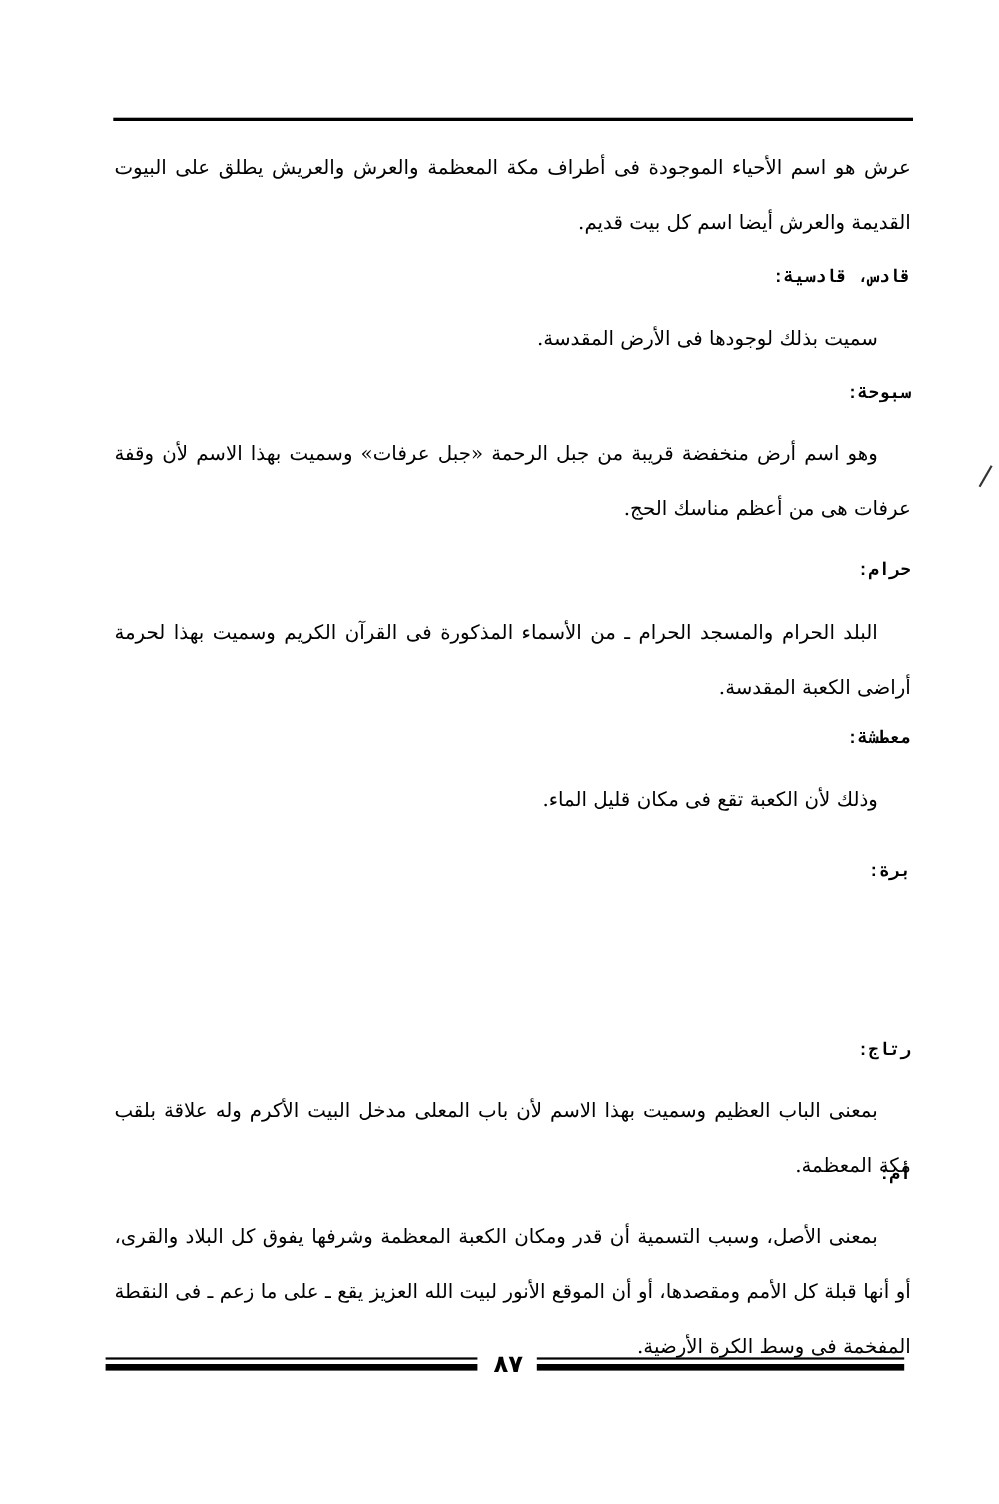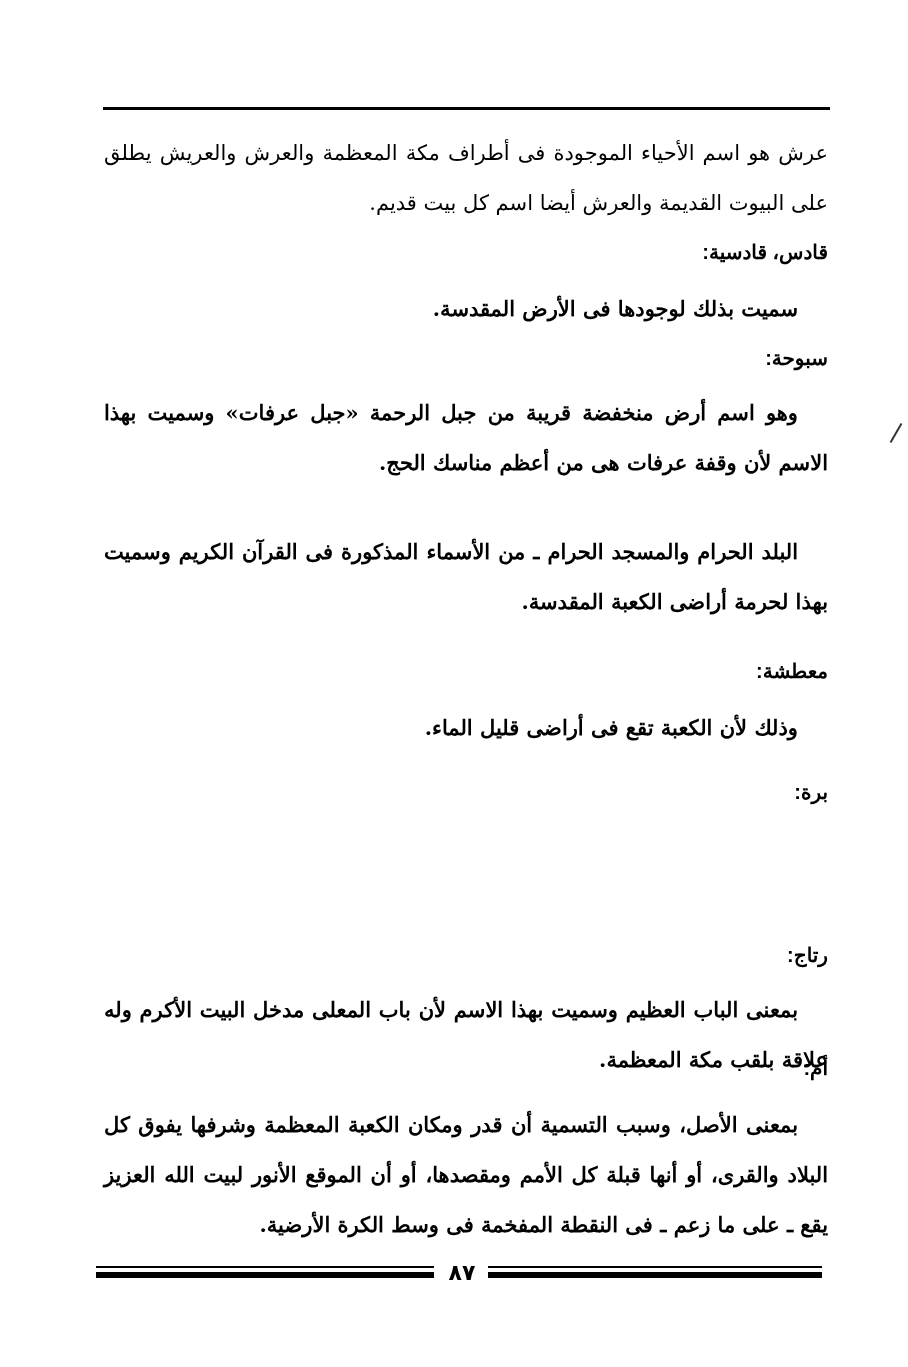--- a/index.html
+++ b/index.html
@@ -17,40 +17,39 @@
     }
     .top-rule {
       position: absolute;
       left: 103px;
       top: 107px;
       width: 727px;
       height: 3px;
       background: #000;
     }
     .para {
-      font-size: 21px;
+      font-size: 18px;
       line-height: 50px;
       margin: 0;
     }
     .para.indent {
       text-indent: 30px;
-      font-weight: bold;
     }
     .heading {
-      font-family: Liberation Sans, sans-serif;
+      font-family: Liberation Mono, monospace;
       font-weight: bold;
-      font-size: 20px;
+      font-size: 16px;
       line-height: 24px;
       margin: 0;
     }
     .entry { position: absolute; left: 104px; width: 724px; direction: rtl; text-align: justify; }
     .footer {
       position: absolute;
       left: 96px;
-      top: 1262px;
+      top: 1230px;
       width: 726px;
       height: 22px;
     }
     .footer .rule {
       position: absolute;
       top: 4px;
       height: 14px;
     }
     .footer .rule .thin { position: absolute; left: 0; right: 0; top: 0; height: 2px; background: #000; }
     .footer .rule .thick { position: absolute; left: 0; right: 0; top: 6px; height: 6px; background: #000; }
@@ -90,26 +89,27 @@
   <p class="heading">قادس، قادسية:</p>
   <p class="para indent" style="margin-top:20px;">سميت بذلك لوجودها فى الأرض المقدسة.</p>
 </div>
 
 <div class="entry" style="top:346px;">
   <p class="heading">سبوحة:</p>
   <p class="para indent" style="margin-top:18px;">وهو اسم أرض منخفضة قريبة من جبل الرحمة «جبل عرفات» وسميت بهذا الاسم لأن وقفة عرفات هى من أعظم مناسك الحج.</p>
 </div>
 
 <div class="entry" style="top:507px;">
+  <p class="heading">حرام:</p>
   <p class="para indent" style="margin-top:20px;">البلد الحرام والمسجد الحرام ـ من الأسماء المذكورة فى القرآن الكريم وسميت بهذا لحرمة أراضى الكعبة المقدسة.</p>
 </div>
 
 <div class="entry" style="top:659px;">
   <p class="heading">معطشة:</p>
-  <p class="para indent" style="margin-top:20px;">وذلك لأن الكعبة تقع فى أراضى قليل الماء.</p>
+  <p class="para indent" style="margin-top:20px;">وذلك لأن الكعبة تقع فى مكان قليل الماء.</p>
 </div>
 
 <div class="entry" style="top:780px;">
   <p class="heading">برة:</p>
 </div>
 
 <div class="entry" style="top:943px;">
   <p class="heading">رتاج:</p>
   <p class="para indent" style="margin-top:18px;">بمعنى الباب العظيم وسميت بهذا الاسم لأن باب المعلى مدخل البيت الأكرم وله علاقة بلقب مكة المعظمة.</p>
 </div>

